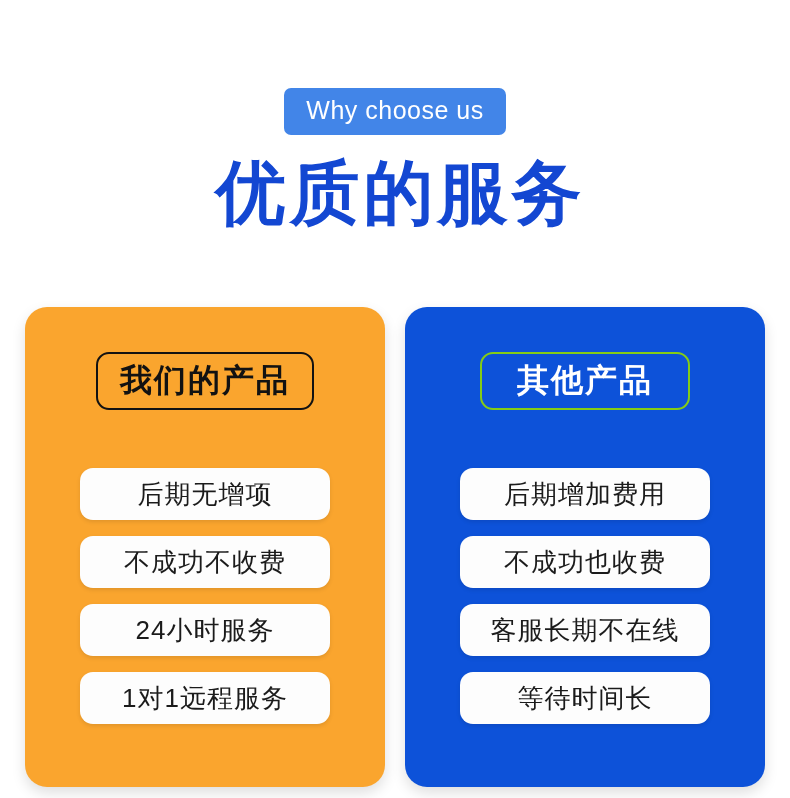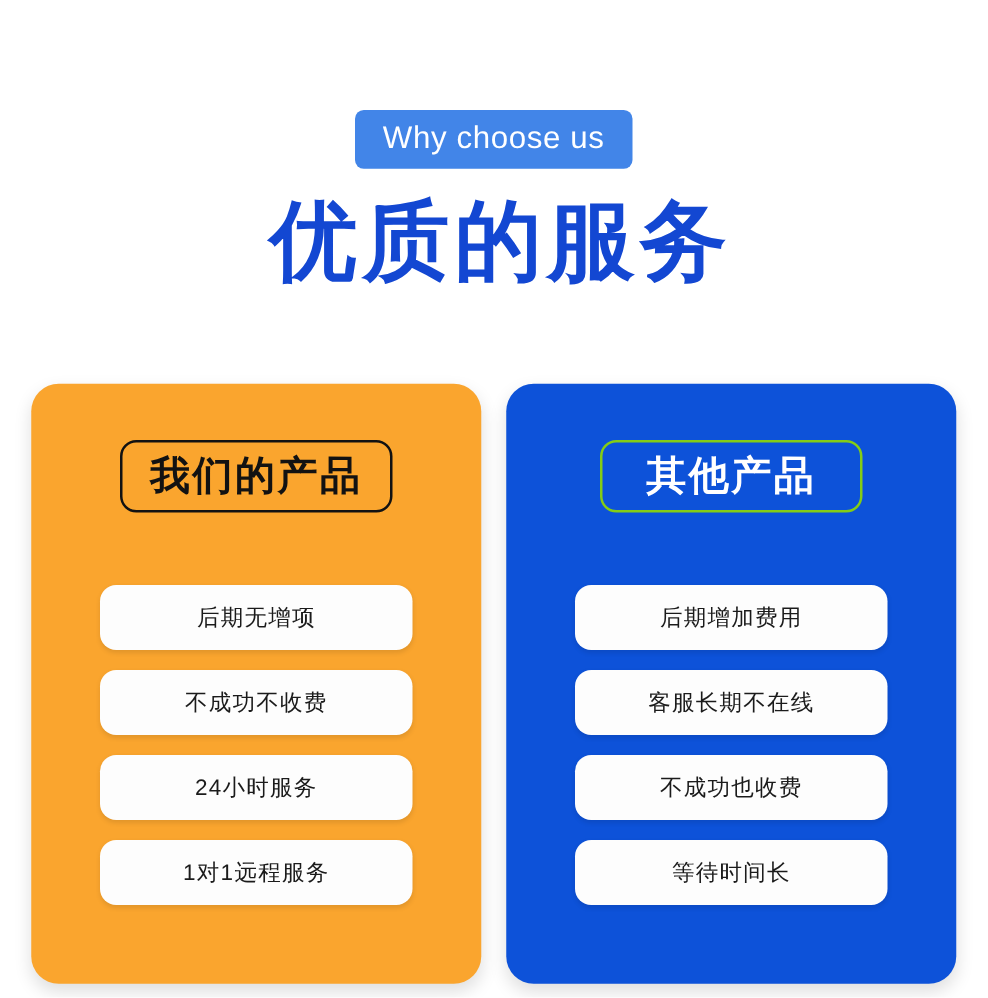--- a/index.html
+++ b/index.html
@@ -142,21 +142,21 @@
     gap: 16px;
   }
 
   .pill {
     height: 52px;
     background: #fdfdfd;
     border-radius: 13px;
     display: flex;
     align-items: center;
     justify-content: center;
-    font-size: 18px;
+    font-size: 26px;
     font-weight: 400;
     color: #1b1b1b;
     letter-spacing: 1px;
     white-space: nowrap;
     box-shadow: 0 2px 4px rgba(0,0,0,0.10);
     box-sizing: border-box;
     text-align: right;
   }
 </style>
 </head>
@@ -180,21 +180,21 @@
         <div class="pill">不成功不收费</div>
         <div class="pill">24小时服务</div>
         <div class="pill">1对1远程服务</div>
       </div>
     </div>
 
     <div class="card card-others">
       <div class="card-title">其他产品</div>
       <div class="pill-list">
         <div class="pill">后期增加费用</div>
+        <div class="pill">不成功也收费</div>
         <div class="pill">客服长期不在线</div>
-        <div class="pill">不成功也收费</div>
         <div class="pill">等待时间长</div>
       </div>
     </div>
 
   </div>
 
 </div>
 
 </body></html>

